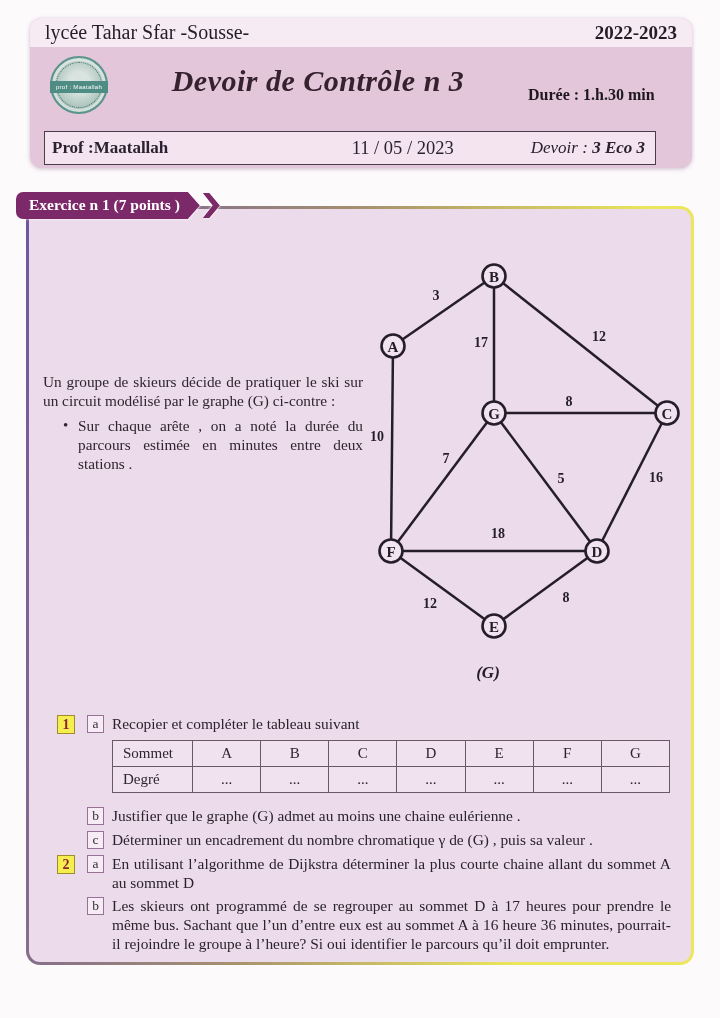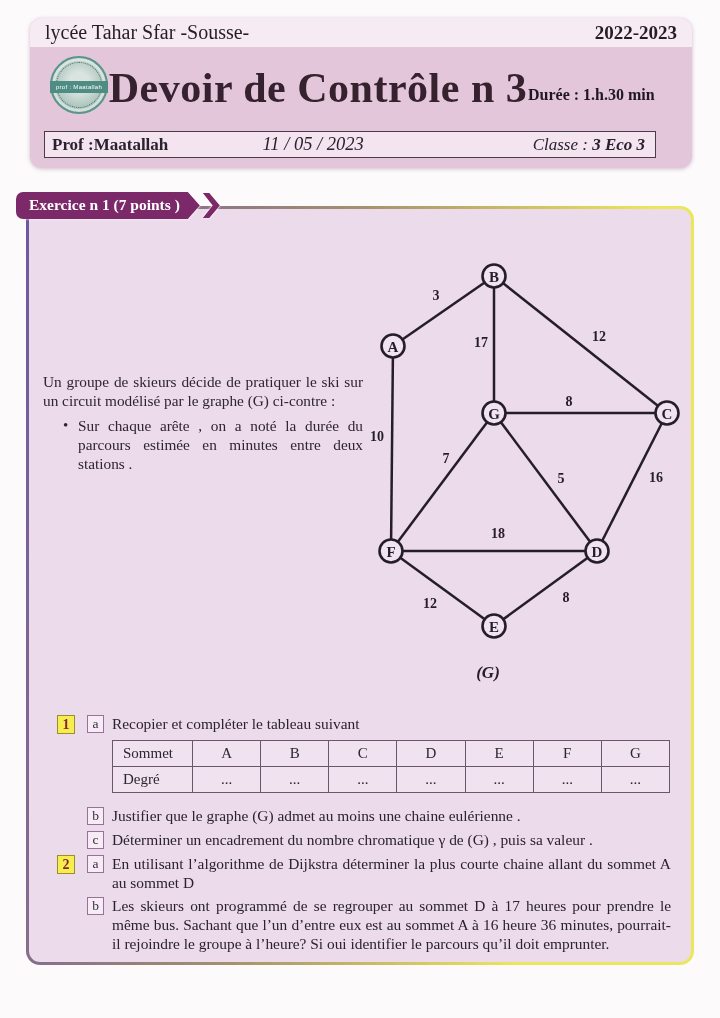--- a/index.html
+++ b/index.html
@@ -37,31 +37,31 @@
     position:absolute; inset:4px; border-radius:50%;
     border:1.5px dotted #3f6e66;
   }
   .stamp-band {
     position:absolute; left:-2px; right:-2px; top:23px; height:12px;
     background:#4f8d84; color:#fff; font-size:6px; line-height:12px;
     text-align:center; letter-spacing:.3px; font-family:"Liberation Sans",sans-serif;
   }
   .title-wrap { flex:1; text-align:center; padding-top:8px; }
   .exam-title {
-    font-size:42px; font-weight:bold; color:#36222f;
+    font-size:30px; font-weight:bold; font-style:italic; color:#36222f;
     letter-spacing:.5px;
   }
   .duration { flex:0 0 150px; padding-top:30px; font-size:16px; font-weight:bold; color:#1f1822; }
   .prof-strip {
-    position:absolute; left:14px; top:113px; width:612px; height:27px;
+    position:absolute; left:14px; top:113px; width:612px; height:34px;
     background:#f3e4ef; border:1.5px solid #4a3c4a;
     display:flex; align-items:center; font-size:17px;
   }
   .prof-name { flex:1.1; font-weight:bold; padding-left:7px; }
-  .exam-date { flex:1; text-align:left; font-size:18.5px;font-style:italic; }
+  .exam-date { flex:1; text-align:right; font-size:18.5px; }
   .class-wrap { flex:1; text-align:right; padding-right:10px; font-style:italic; }
   .class-value { font-weight:bold; }
   
   .badge-wrap {
     position:absolute; left:16px; top:192px; z-index:5;
     filter:drop-shadow(0 0 .7px #fff) drop-shadow(0 0 .7px #fff) drop-shadow(0 0 .8px #fff);
     display:flex; align-items:center;
   }
   .badge-main {
     background:#7b2968; color:#fff; font-size:15.5px; font-weight:bold;
@@ -132,21 +132,21 @@
       <div class="stamp-band">prof : Maatallah</div>
     </div>
     <div class="title-wrap">
       <span class="exam-title">Devoir de Contrôle n 3</span>
     </div>
     <div class="duration">Durée : 1.h.30 min</div>
   </div>
   <div class="prof-strip">
     <span class="prof-name">Prof :Maatallah</span>
     <span class="exam-date">11 / 05 / 2023</span>
-    <span class="class-wrap"><span>Classe : </span><span class="class-value">3 Eco 3</span></span>
+    <span class="class-wrap"><span>Devoir : </span><span class="class-value">3 Eco 3</span></span>
   </div>
 </div>
 
 <div class="badge-wrap">
   <div class="badge-main">Exercice n 1 (7 points )</div>
   <div class="badge-tip"></div>
 </div>
 
 <div class="ex-box-outer">
  <div class="ex-box-inner">

